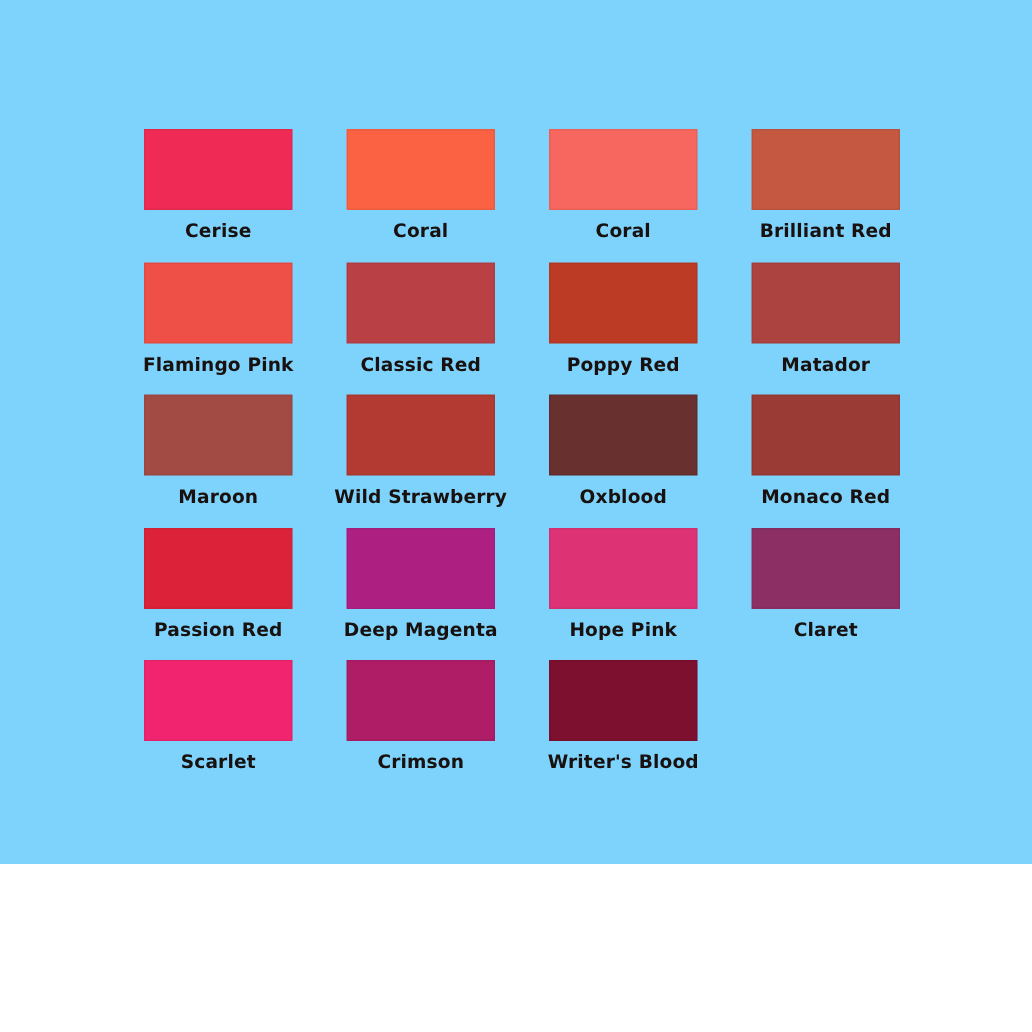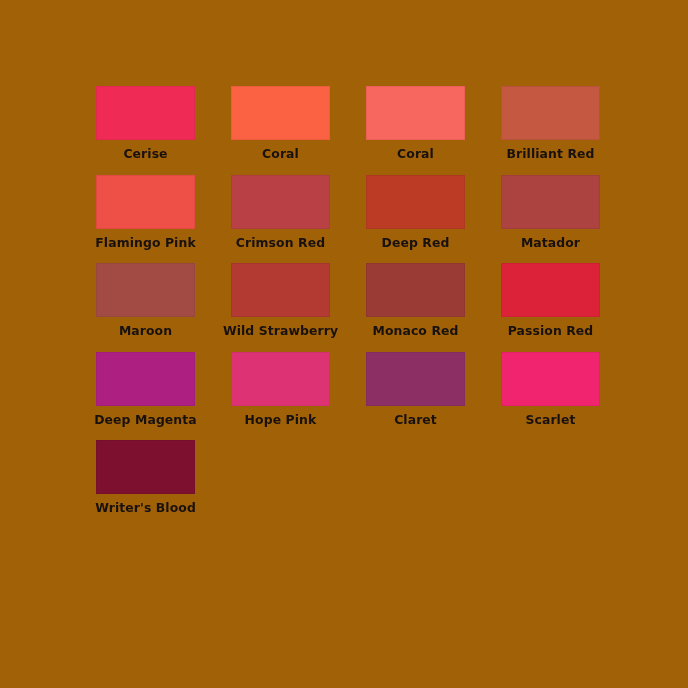--- a/index.html
+++ b/index.html
@@ -11,22 +11,22 @@
   body {
     width: 688px;
     height: 688px;
     overflow: hidden;
     font-family: "DejaVu Sans", "Liberation Sans", sans-serif;
     -webkit-font-smoothing: antialiased;
   }
   .chart {
     position: relative;
     width: 688px;
-    height: 688px;
-    background: #a16207;
+    height: 576px;
+    background: #7dd3fc;
     box-sizing: border-box;
   }
   .grid {
     position: absolute;
     left: 78px;
     top: 86px;
     width: 540px;
     display: flex;
     flex-wrap: wrap;
     align-content: flex-start;
@@ -78,37 +78,41 @@
       <div class="cell">
         <div class="swatch" style="background: rgb(196, 88, 64);"></div>
         <div class="label">Brilliant Red</div>
       </div>
       <div class="cell">
         <div class="swatch" style="background: rgb(238, 79, 71);"></div>
         <div class="label">Flamingo Pink</div>
       </div>
       <div class="cell">
         <div class="swatch" style="background: rgb(185, 65, 70);"></div>
-        <div class="label">Crimson Red</div>
+        <div class="label">Classic Red</div>
       </div>
       <div class="cell">
         <div class="swatch" style="background: rgb(188, 59, 37);"></div>
-        <div class="label">Deep Red</div>
+        <div class="label">Poppy Red</div>
       </div>
       <div class="cell">
         <div class="swatch" style="background: rgb(173, 67, 64);"></div>
         <div class="label">Matador</div>
       </div>
       <div class="cell">
         <div class="swatch" style="background: rgb(162, 75, 68);"></div>
         <div class="label">Maroon</div>
       </div>
       <div class="cell">
         <div class="swatch" style="background: rgb(179, 58, 51);"></div>
         <div class="label">Wild Strawberry</div>
+      </div>
+      <div class="cell">
+        <div class="swatch" style="background: rgb(104, 48, 47);"></div>
+        <div class="label">Oxblood</div>
       </div>
       <div class="cell">
         <div class="swatch" style="background: rgb(154, 59, 54);"></div>
         <div class="label">Monaco Red</div>
       </div>
       <div class="cell">
         <div class="swatch" style="background: rgb(220, 34, 57);"></div>
         <div class="label">Passion Red</div>
       </div>
       <div class="cell">
@@ -121,17 +125,21 @@
       </div>
       <div class="cell">
         <div class="swatch" style="background: rgb(140, 47, 100);"></div>
         <div class="label">Claret</div>
       </div>
       <div class="cell">
         <div class="swatch" style="background: rgb(241, 36, 111);"></div>
         <div class="label">Scarlet</div>
       </div>
       <div class="cell">
+        <div class="swatch" style="background: rgb(174, 29, 102);"></div>
+        <div class="label">Crimson</div>
+      </div>
+      <div class="cell">
         <div class="swatch" style="background: rgb(125, 16, 47);"></div>
         <div class="label">Writer's Blood</div>
       </div>
     </div>
 </div>
 
 </body></html>

